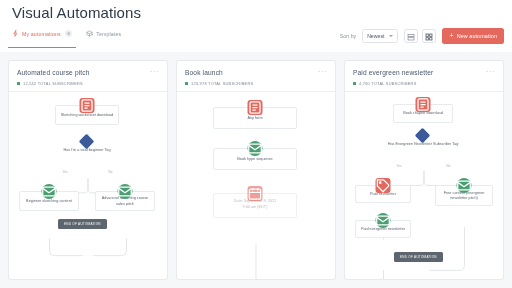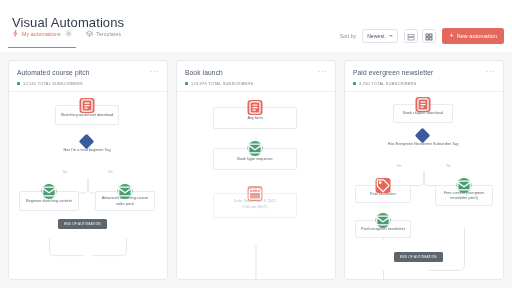--- a/index.html
+++ b/index.html
@@ -11,24 +11,24 @@
   }
 
   
   .page-header {
     height: 52px;
     background: #ffffff;
     padding: 0 12px;
     position: relative;
   }
   .page-title {
-    font-size: 13px;
+    font-size: 15px;
     font-weight: 400;
     color: #2f3a4a;
-    padding-top: 15px;
+    padding-top: 4px;
     letter-spacing: .1px;
   }
   .header-bar {
     position: absolute;
     left: 12px; right: 8px; top: 24px;
     height: 24px;
     display: flex;
     align-items: center;
   }
   .tabs { display: flex; align-items: flex-end; height: 24px; gap: 14px; }

